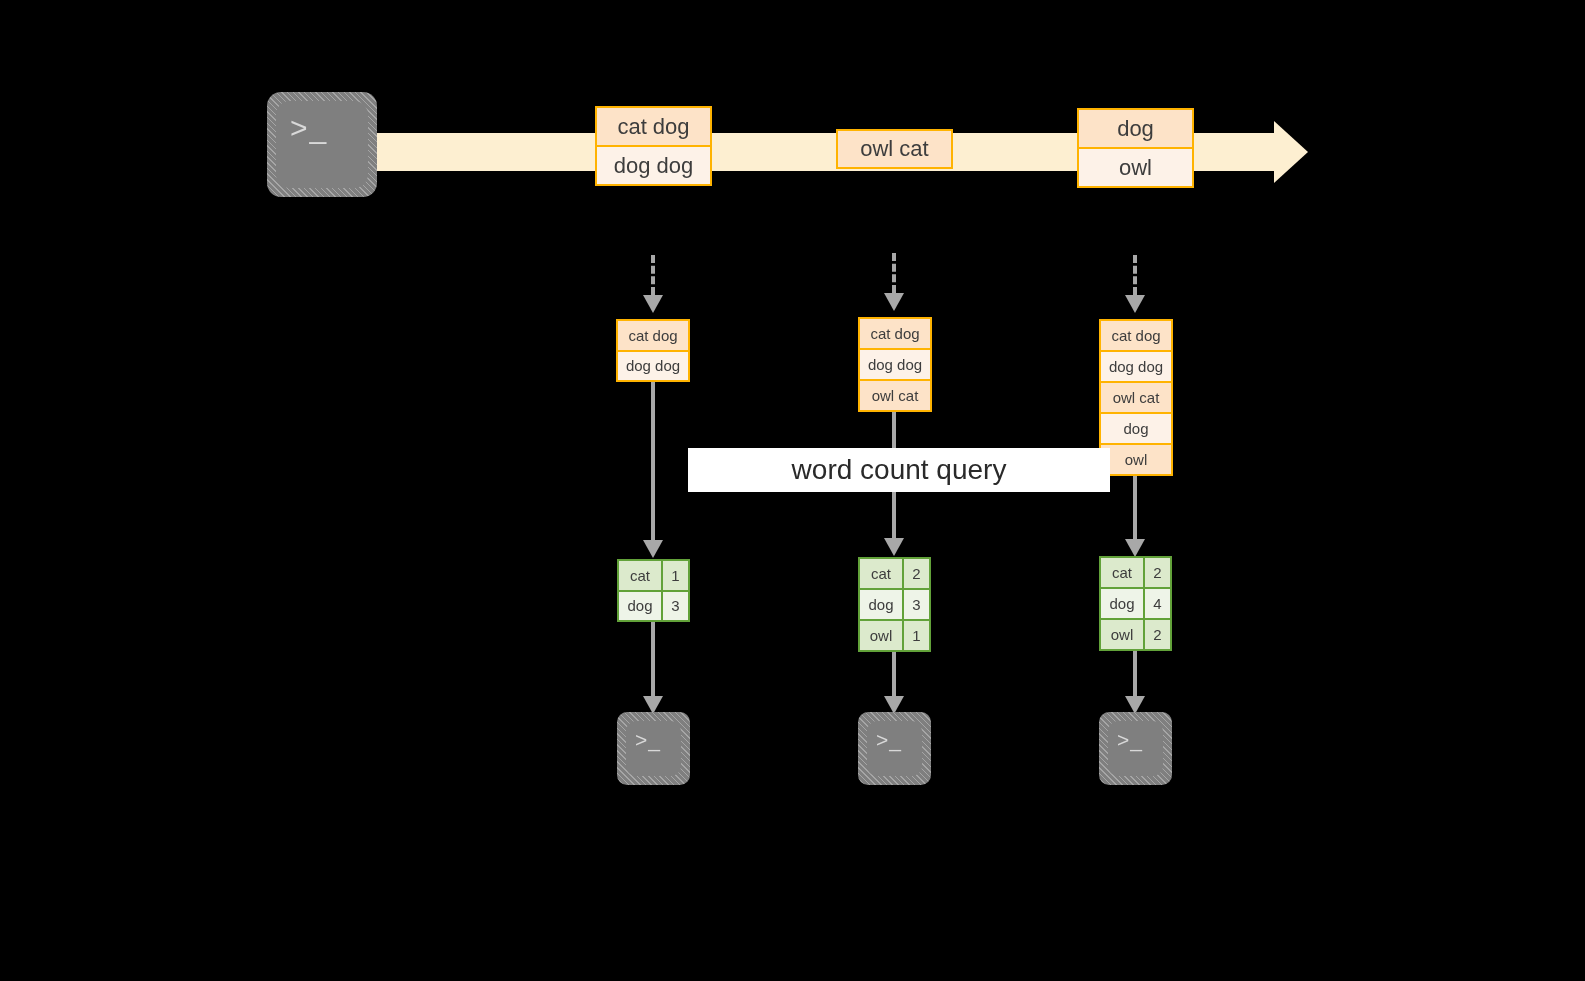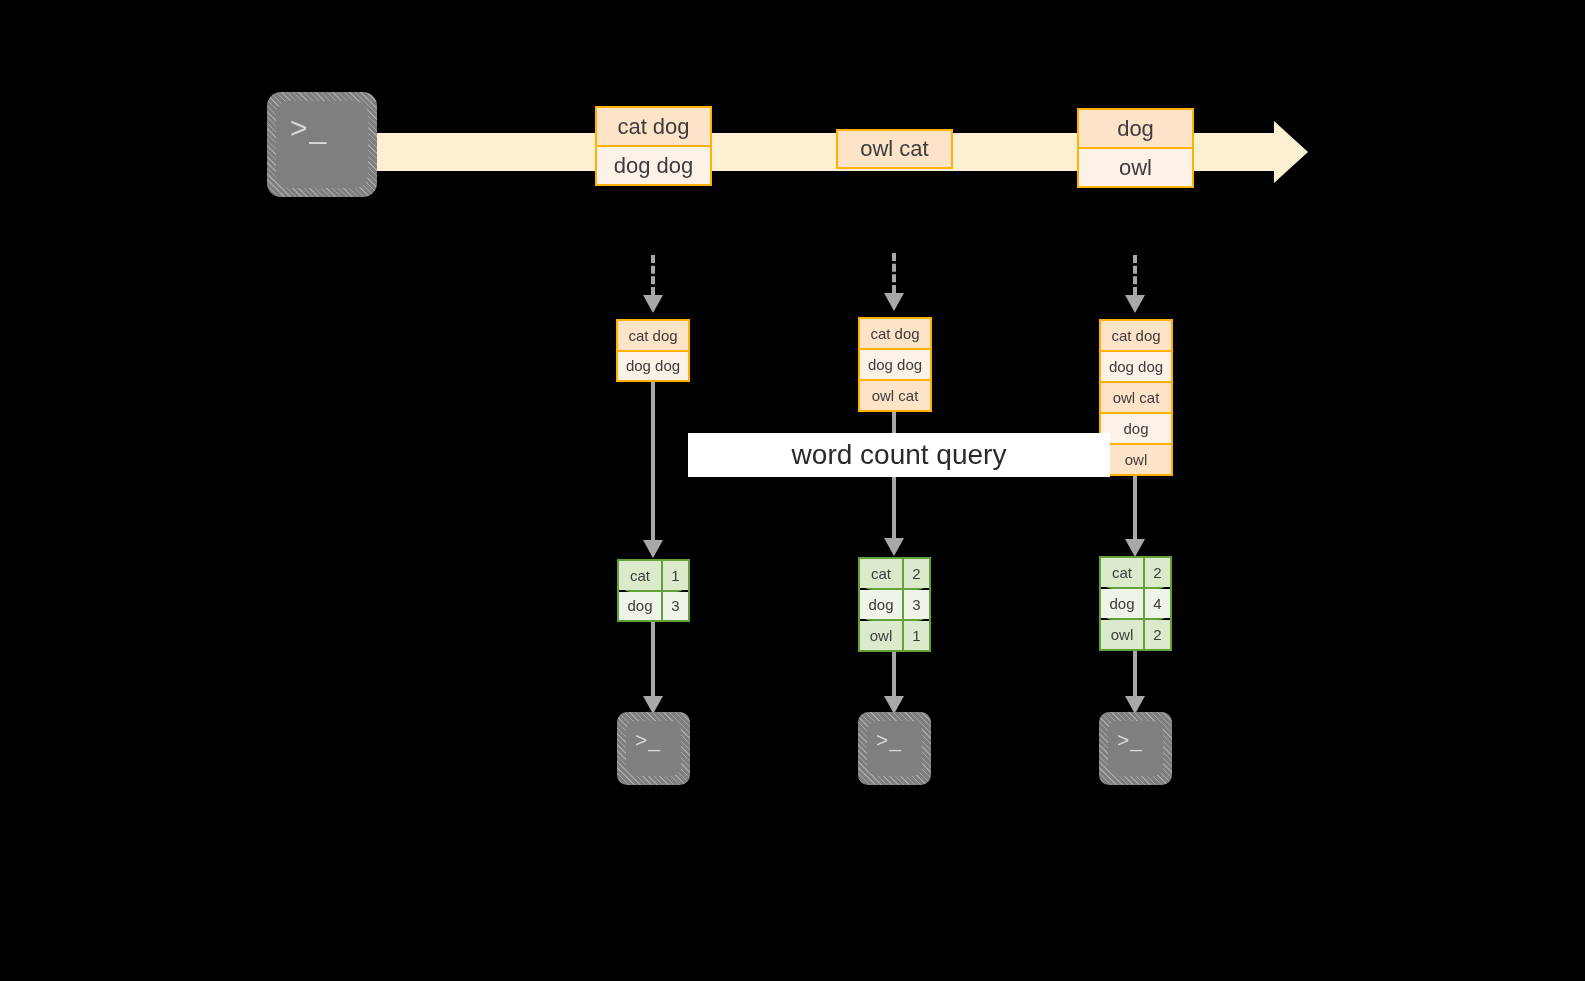--- a/index.html
+++ b/index.html
@@ -101,21 +101,20 @@
     border: 2px solid #62a239;
     display: flex;
     flex-direction: column;
     font-size: 15px;
   }
   .kvrow {
     box-sizing: border-box;
     flex: 1 1 auto;
     display: flex;
     border-bottom: 2px solid #62a239;
-    border-radius: 12px;
   }
   .kvrow:last-child { border-bottom: none; }
   .kvkey, .kvval {
     box-sizing: border-box;
     display: flex;
     align-items: center;
     justify-content: center;
     color: #3d3d3d;
     white-space: nowrap;
   }
@@ -309,17 +308,17 @@
     <div class="shaft" style="height:47px;"></div>
     <div class="head" style="left:-8px; top:45px;"></div>
   </div>
 
   <div class="terminal small" style="left:1099px; top:712px; width:73px; height:73px;">
     <div class="screen">
       <span class="prompt">&gt;_</span>
     </div>
   </div>
 
-  <div class="query-band" style="left:688px; top:433px; width:422px; height:44px;">
+  <div class="query-band" style="left:688px; top:448px; width:422px; height:44px;">
     <span>word count query</span>
   </div>
 
 </div>
 
 </body></html>

